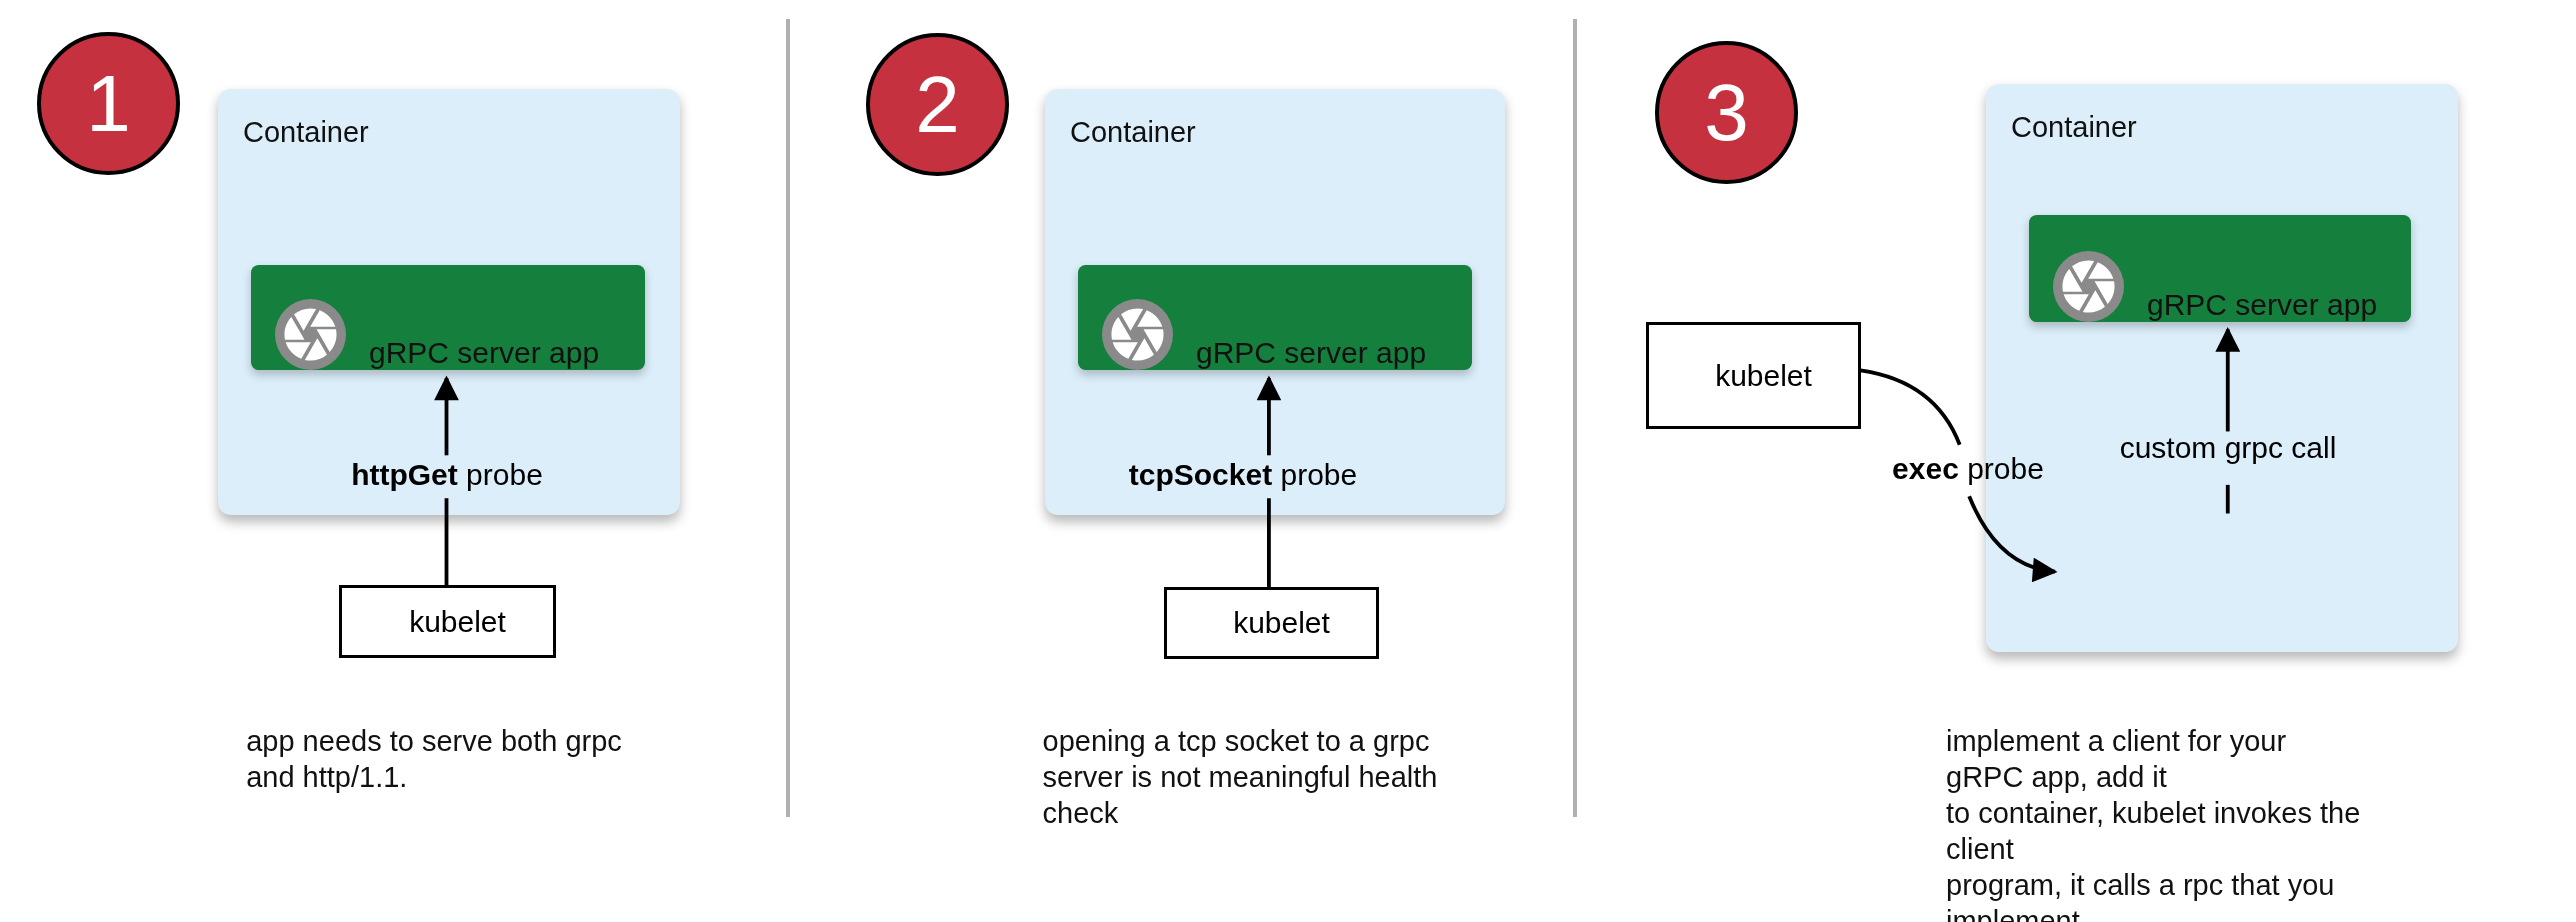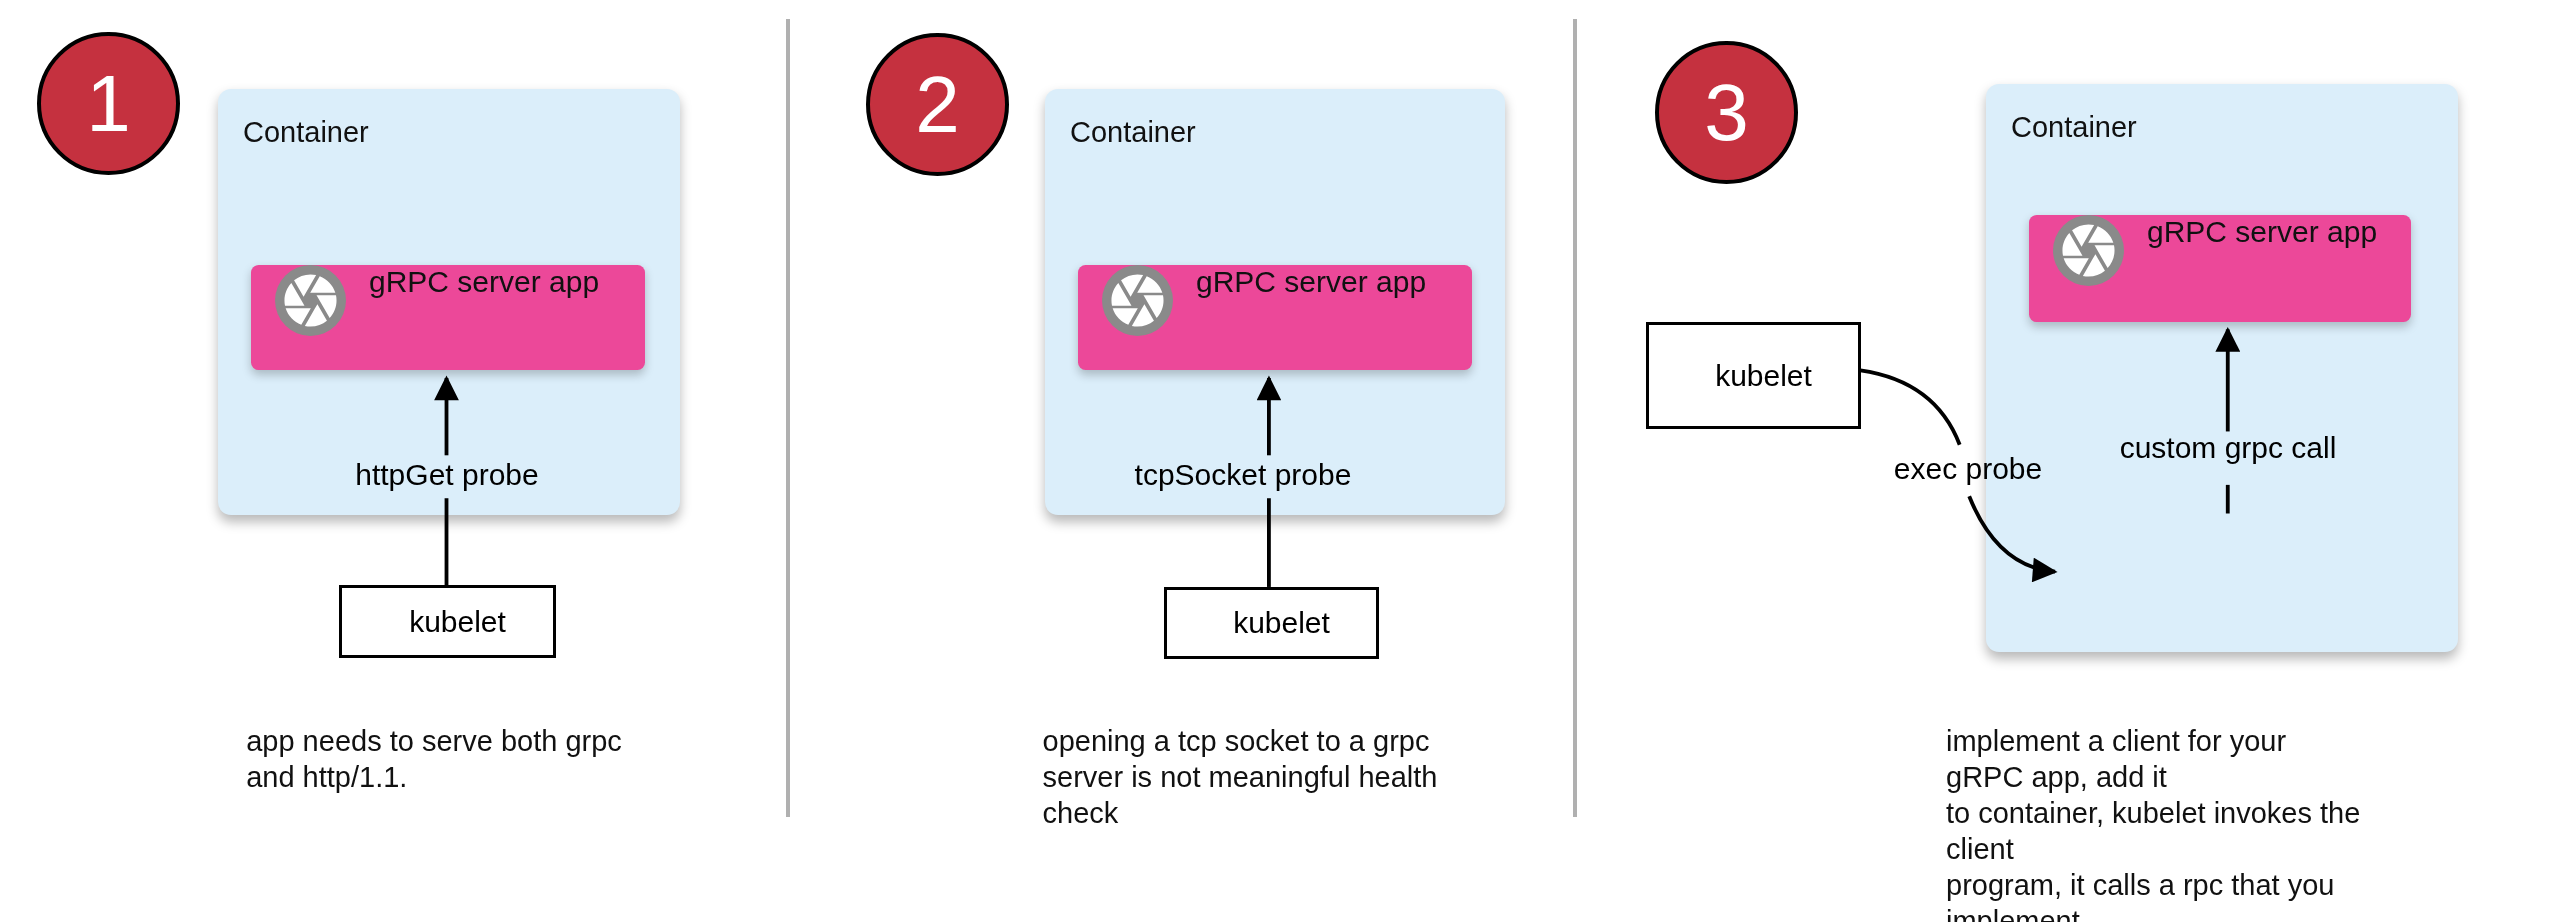--- a/index.html
+++ b/index.html
@@ -13,40 +13,40 @@
     display:flex;align-items:center;justify-content:center;
     font-size:80px;box-sizing:border-box;
   }
   .divider{position:absolute;top:19px;height:798px;width:3.8px;background:var(--divider,#b0b0b0);}
   .container-box{
     position:absolute;background:var(--container-bg,#dbeefa);border-radius:13px;
     box-shadow:0 6.7px 11.4px rgba(0,0,0,.28);box-sizing:border-box;
   }
   .container-label{position:absolute;left:25px;top:27px;font-size:29px;color:#111;}
   .app-box{
-    position:absolute;background:#ec4899;border-radius:7.6px;
+    position:absolute;background:#15803d;border-radius:7.6px;
     box-shadow:0 4.8px 9.5px rgba(0,0,0,.22);
-    display:flex;align-items:flex-start;padding-left:24px;box-sizing:border-box;
+    display:flex;align-items:flex-end;padding-left:24px;box-sizing:border-box;
     font-size:30px;color:#111;
   }
   .app-box .icon{width:71px;height:71px;flex:0 0 auto;margin-right:23px;}
   .kubelet-box{
     position:absolute;background:#fff;border:3.8px solid #000;box-sizing:border-box;
     display:flex;align-items:center;justify-content:center;font-size:30px;color:#000;padding-left:20px;
   }
   .stadium{
     position:absolute;background:#fff;border:3.8px dashed #000;border-radius:57px;
     box-sizing:border-box;display:flex;align-items:center;justify-content:center;
     font-size:30px;color:#111;
   }
   .flow-label{
     position:absolute;font-size:30px;white-space:nowrap;color:#000;
     transform:translate(-50%,-50%);
   }
-  .flow-label b{font-weight:normal;}
+  .flow-label b{font-weight:bold;}
   .caption{
     position:absolute;font-size:29px;line-height:36px;text-align:left;
     white-space:pre-line;transform:translateX(-50%);color:#111;
   }
   svg.arrows{position:absolute;left:0;top:0;pointer-events:none;}
   .flow{stroke:#000;stroke-width:4;fill:none;}
 </style>
 </head>
 <body>
 

